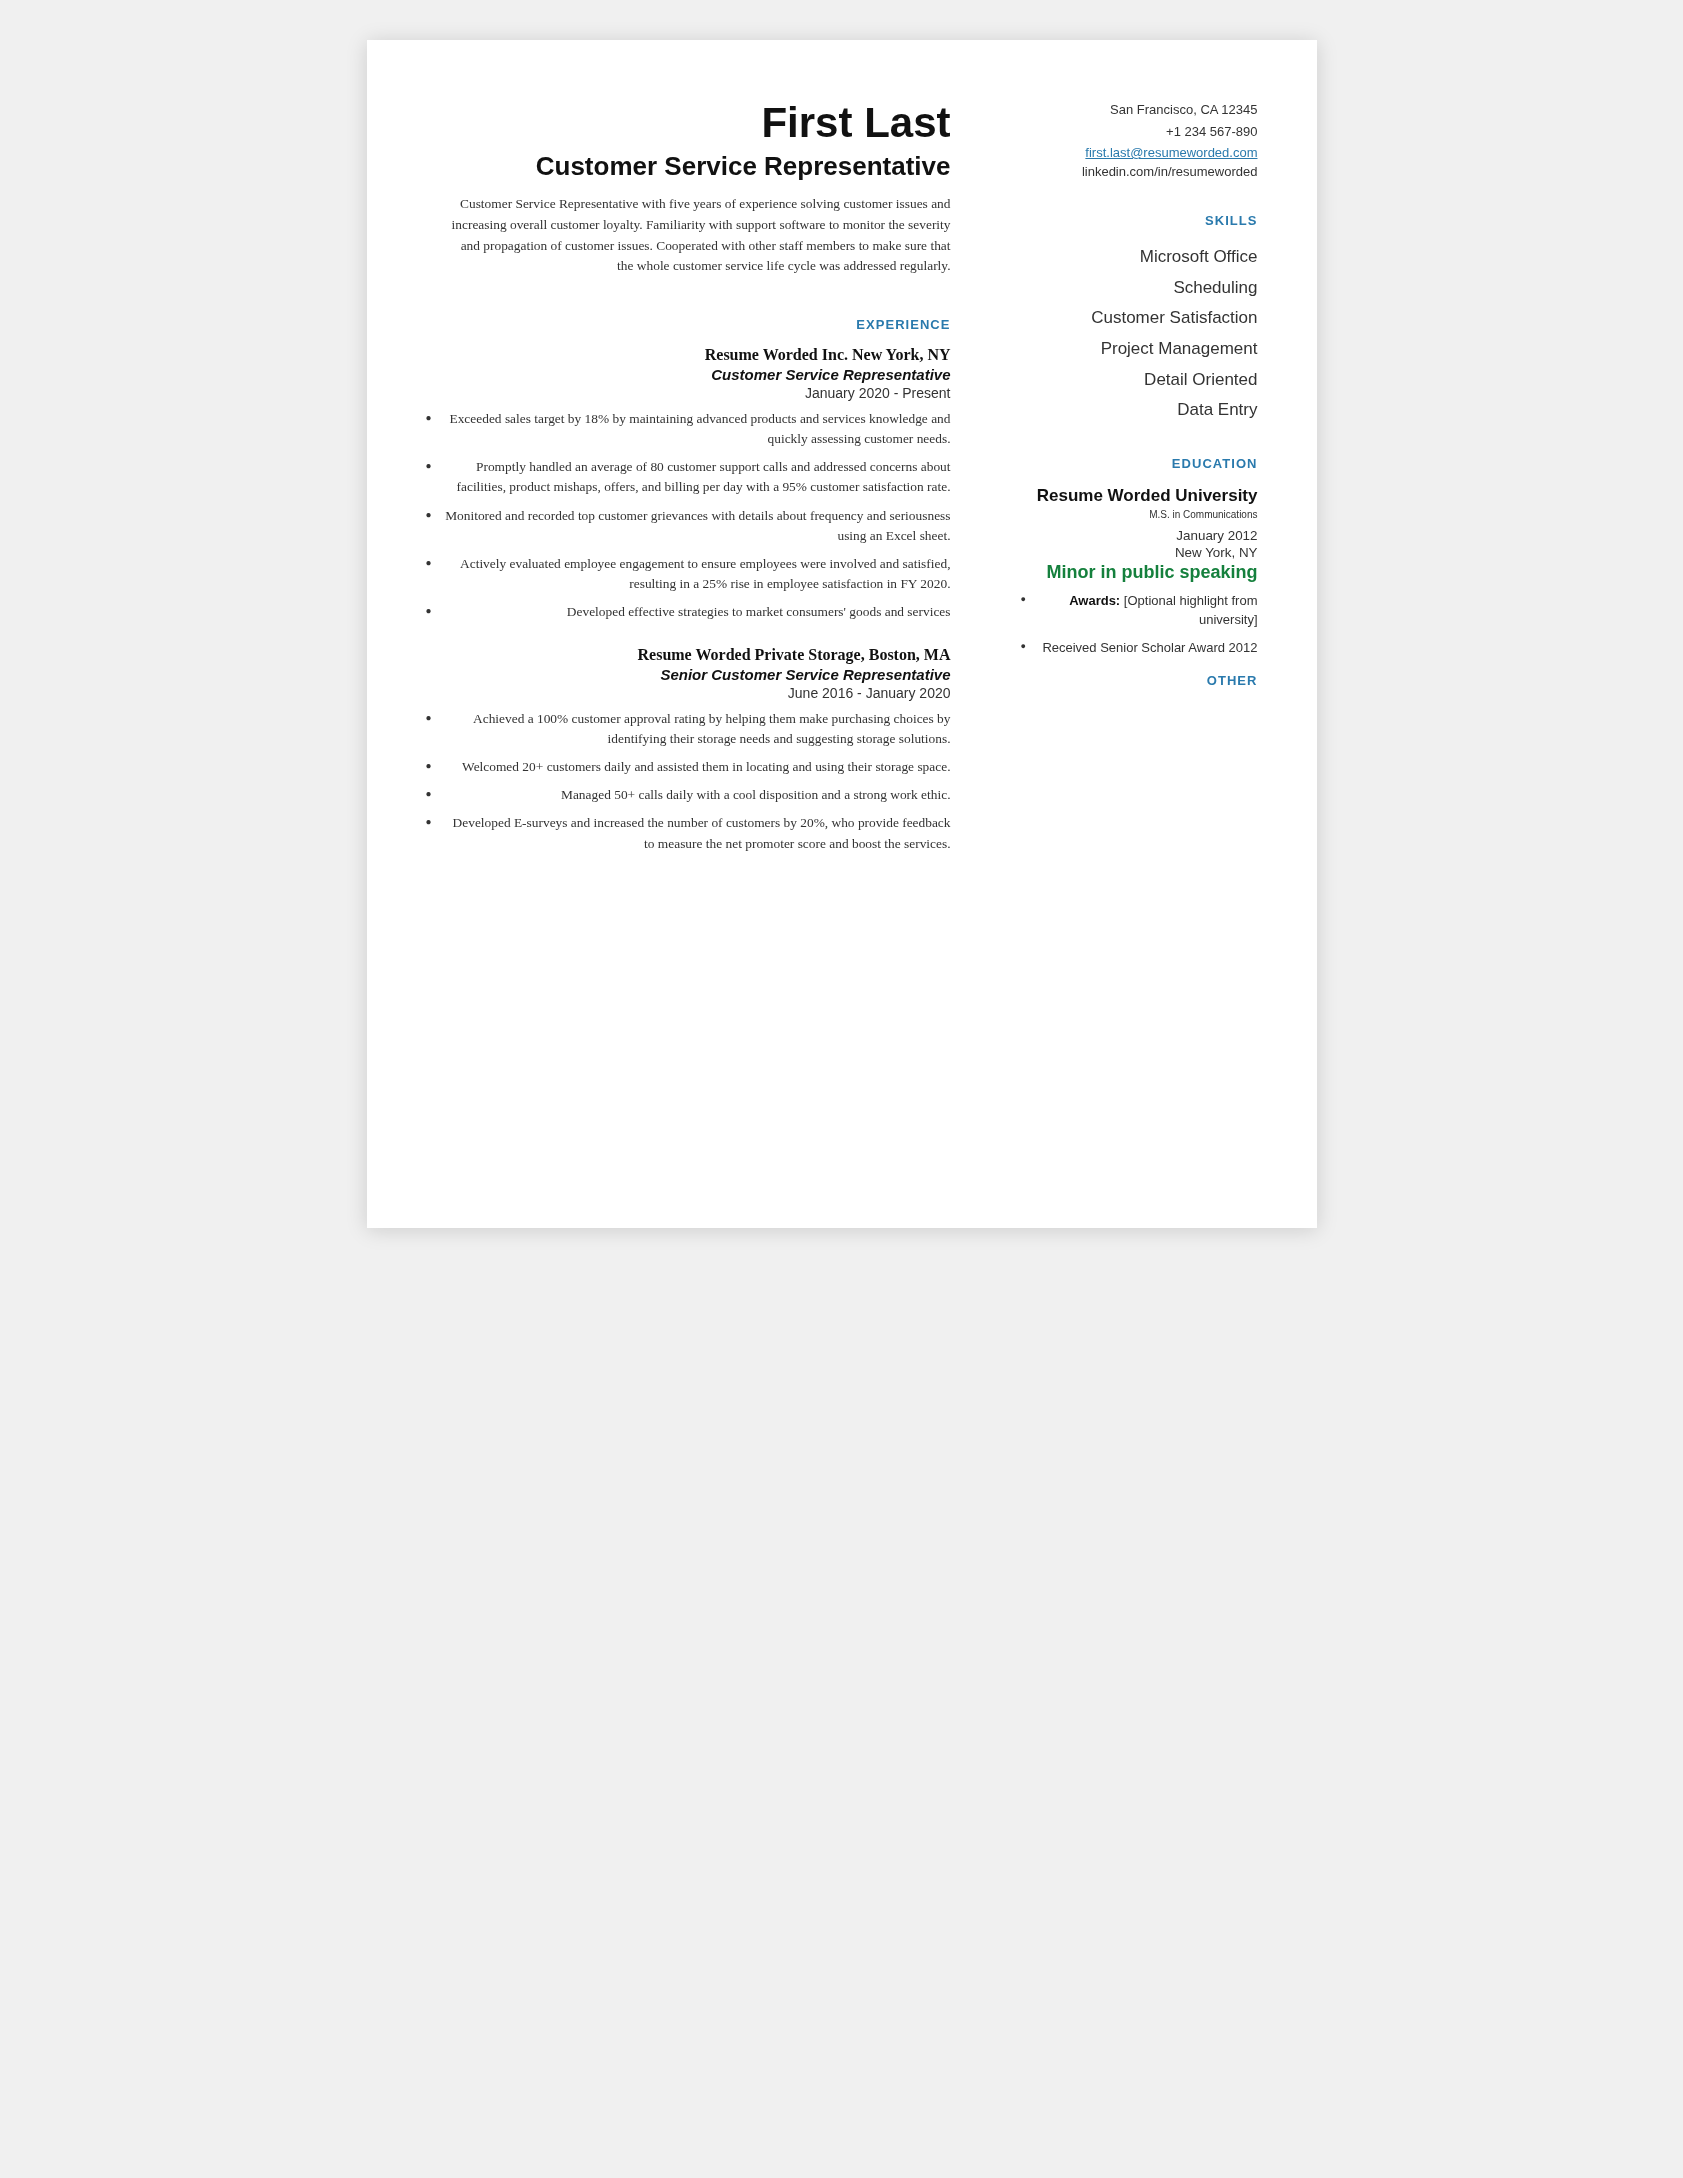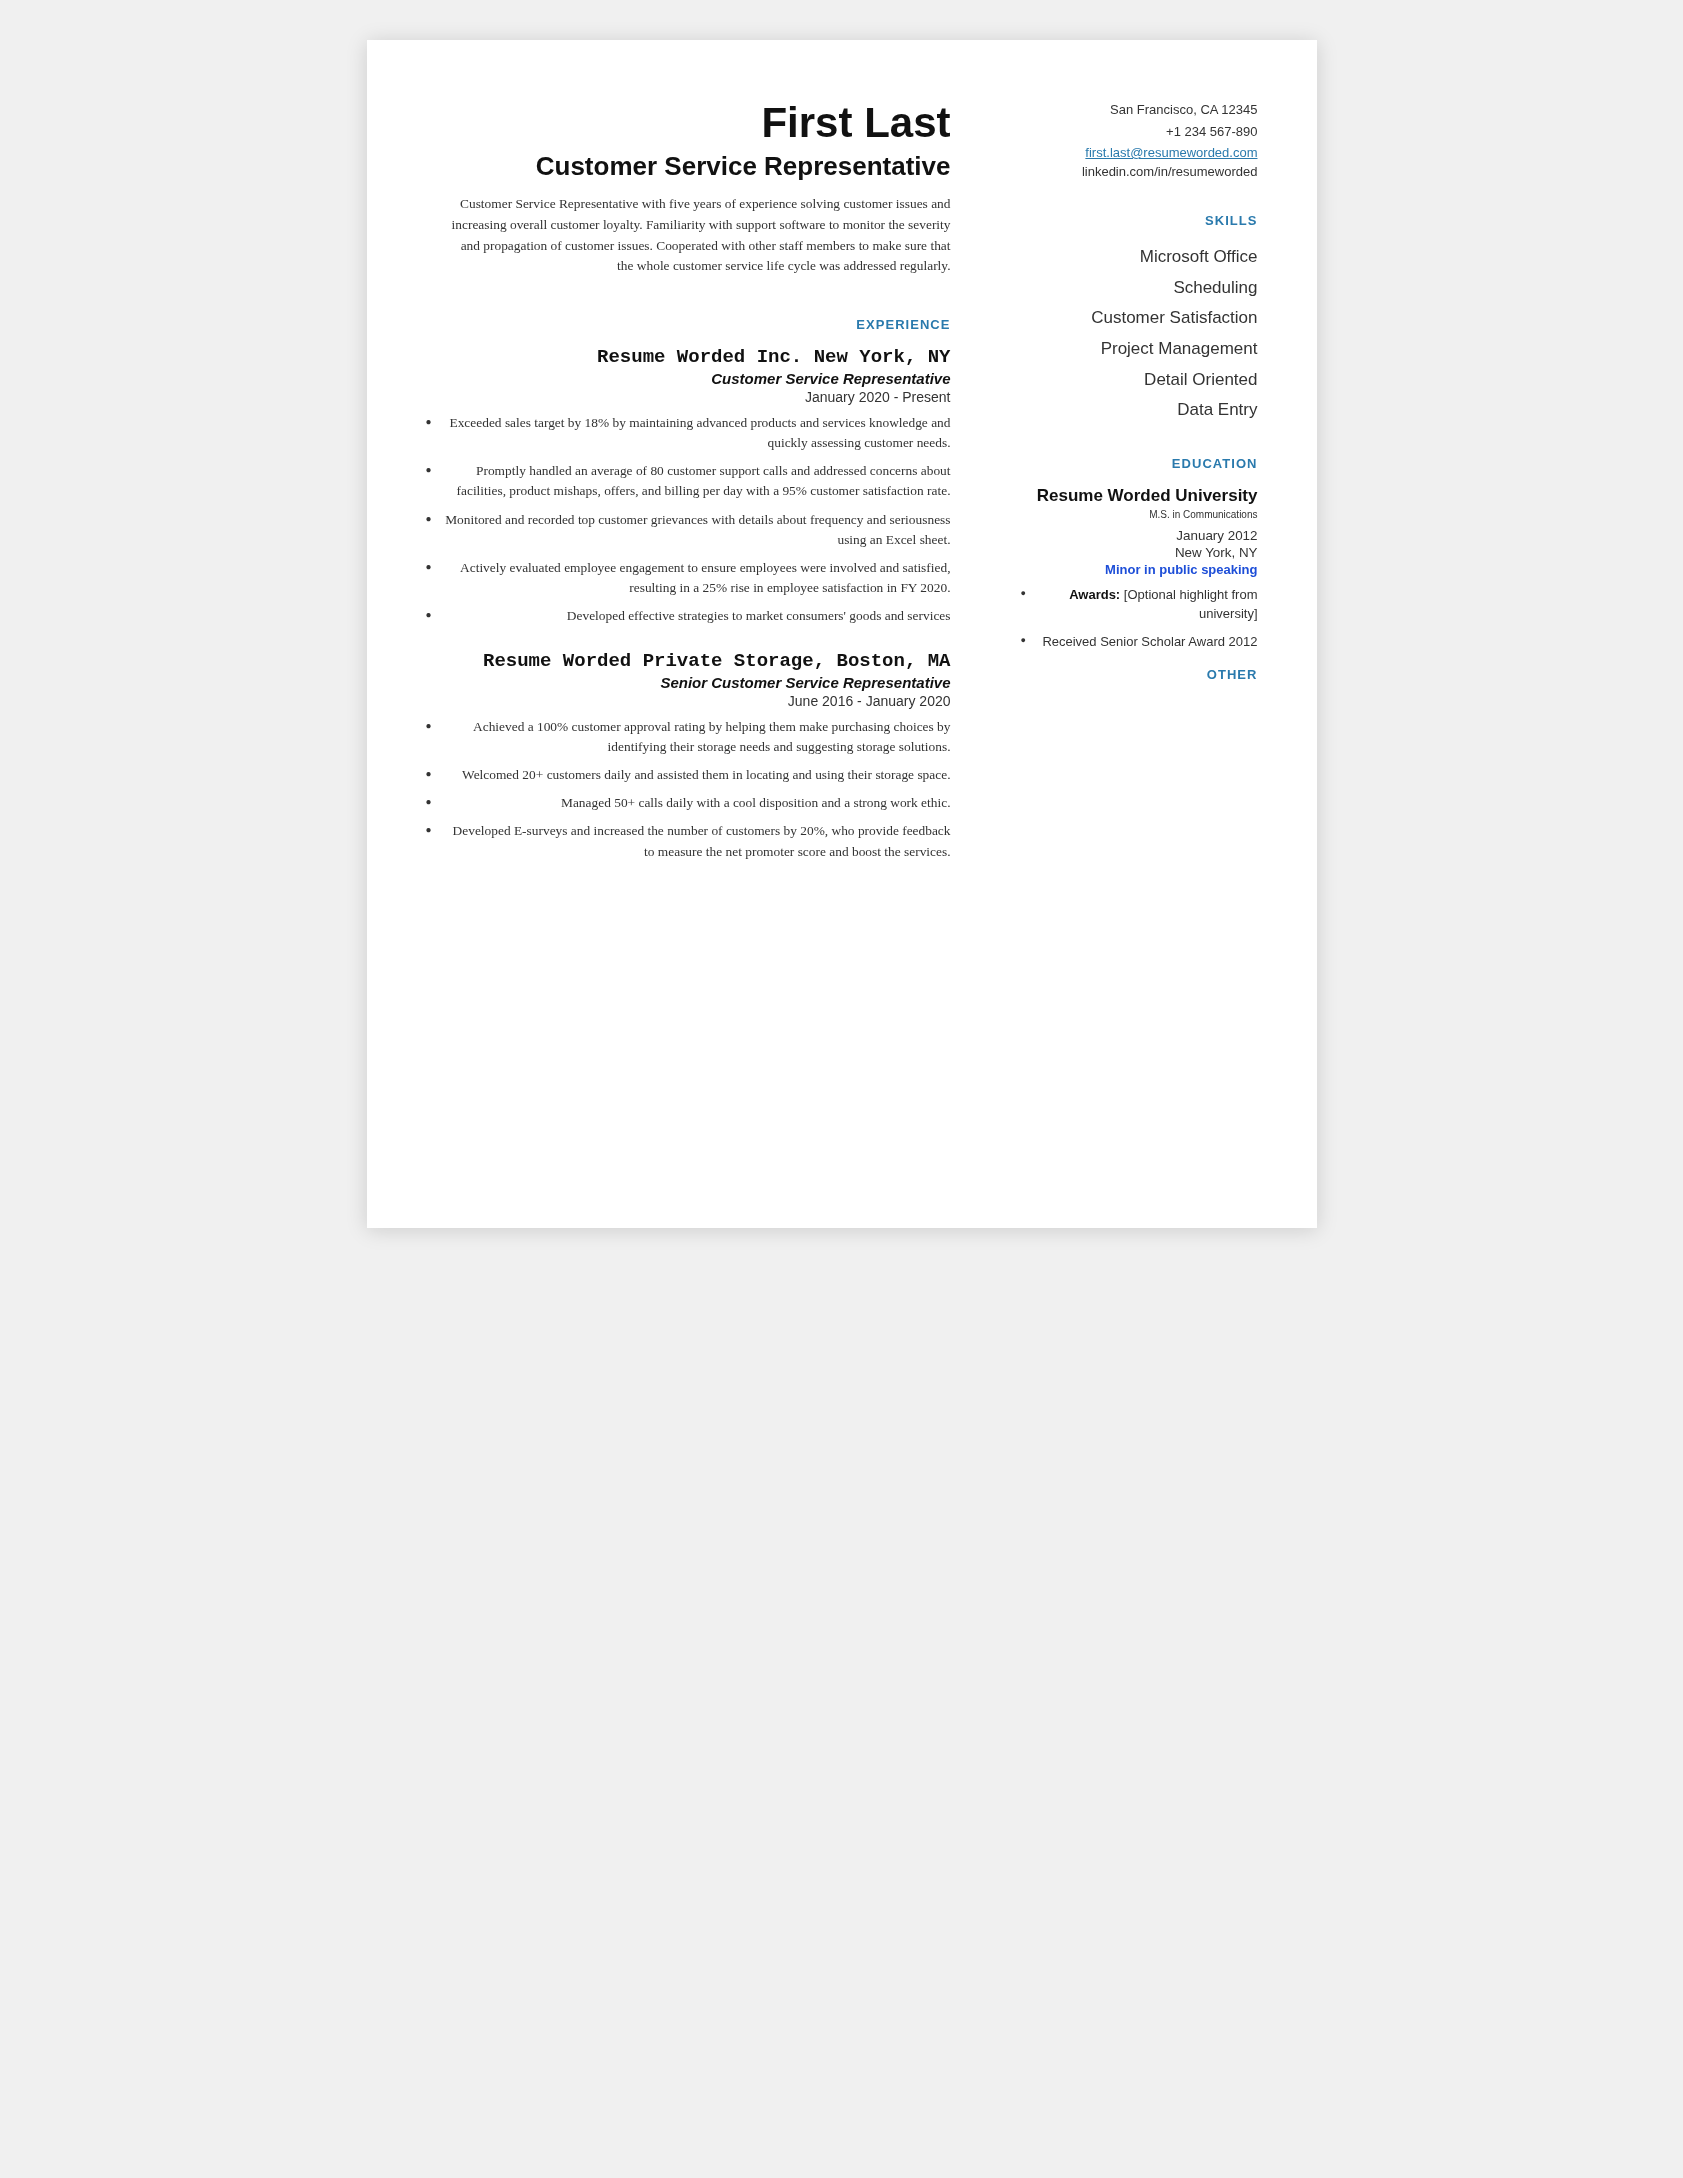--- a/index.html
+++ b/index.html
@@ -62,23 +62,23 @@
       text-transform: uppercase;
       font-family: Arial, sans-serif;
       margin-bottom: 14px;
       margin-top: 30px;
     }
     .section-label:first-of-type {
       margin-top: 0;
     }
     
     .company-line {
-      font-size: 19px;
-      font-weight: 700;
-      font-family: Liberation Mono, monospace;
+      font-size: 16px;
+      font-weight: 700;
+      font-family: Liberation Serif, serif;
       color: #111;
       margin-bottom: 2px;
     }
     .company-name-bold {
       font-weight: 900;
     }
     .job-title-italic {
       font-size: 15px;
       font-style: italic;
       font-weight: 700;
@@ -161,23 +161,23 @@
       font-family: Arial, sans-serif;
       margin-bottom: 2px;
     }
     .edu-location {
       font-size: 13.4px;
       color: #333;
       font-family: Arial, sans-serif;
       margin-bottom: 2px;
     }
     .edu-minor {
-      font-size: 13px;
-      font-weight: 700;
-      color: #1d4ed8;
+      font-size: 18px;
+      font-weight: 700;
+      color: #15803d;
       font-family: Arial, sans-serif;
       margin-bottom: 8px;
     }
     .right-bullet-list {
       list-style: none;
       padding-left: 0;
       margin-bottom: 16px;
     }
     .right-bullet-list li {
       font-size: 13px;

